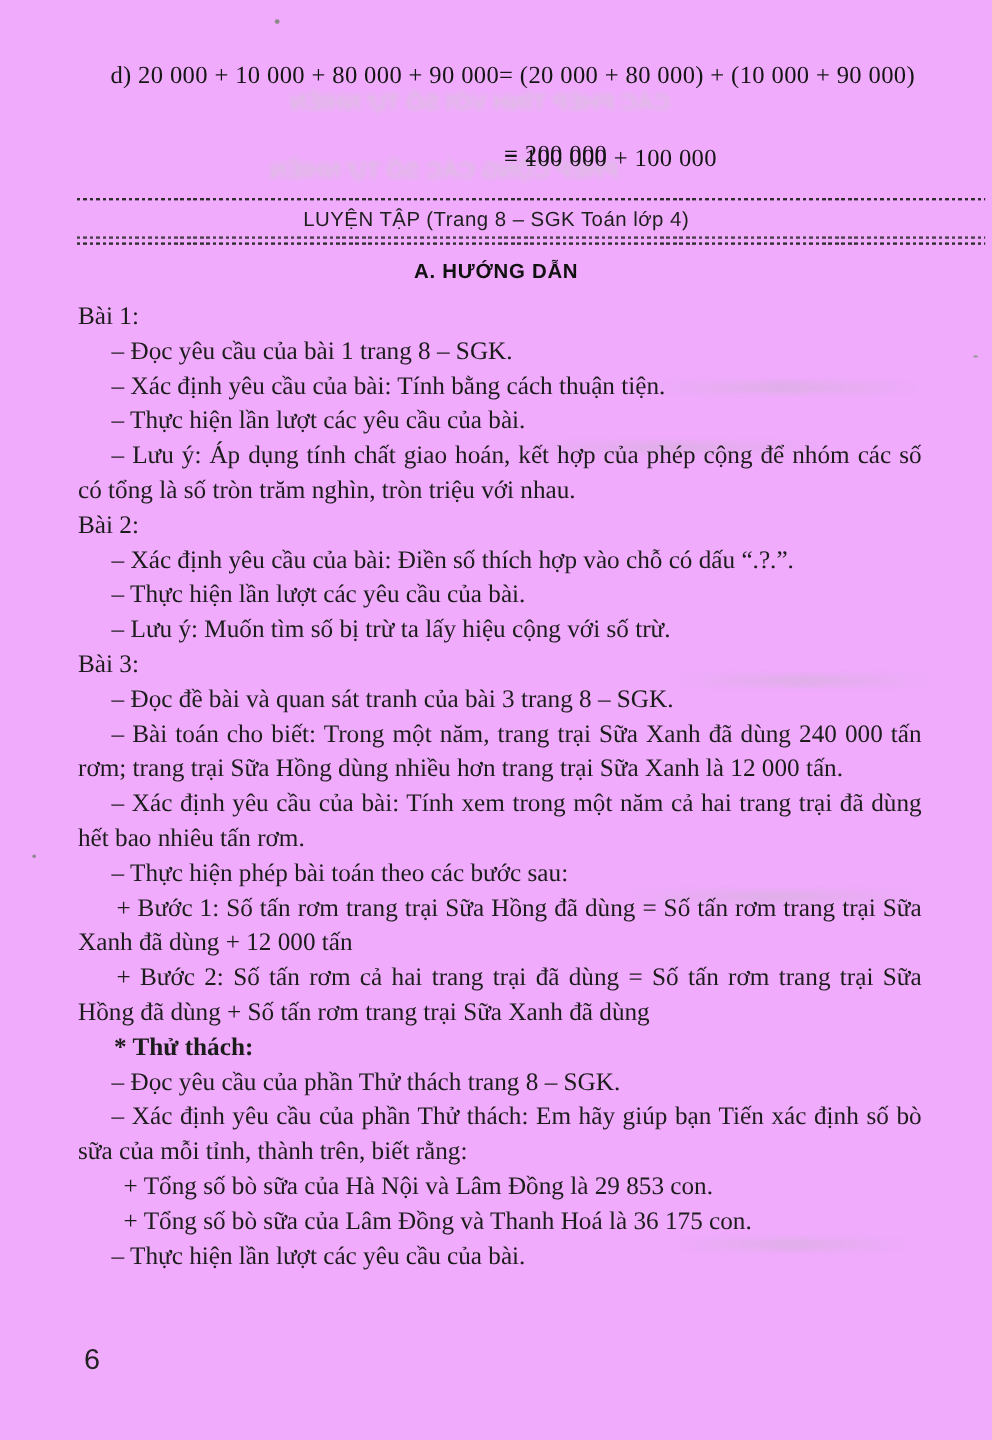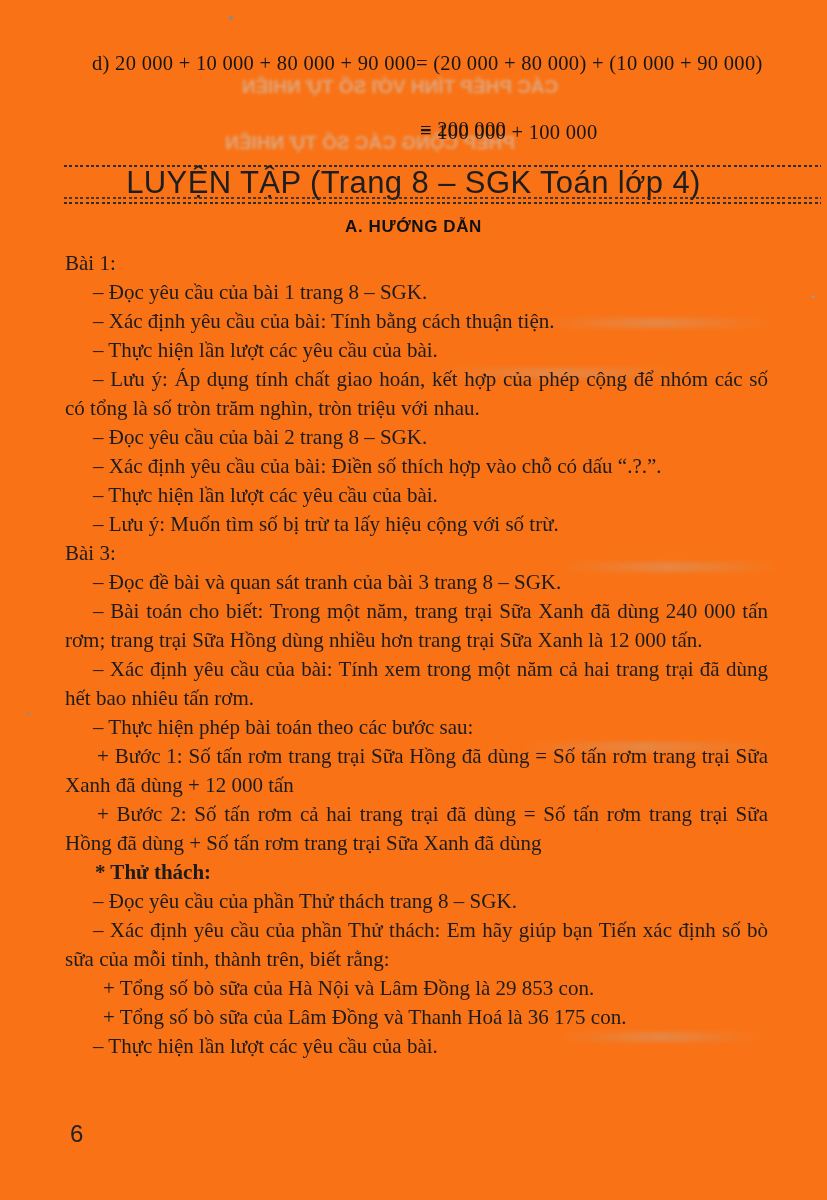--- a/index.html
+++ b/index.html
@@ -1,20 +1,20 @@
 <!DOCTYPE html>
 <html><head>
 <meta charset="utf-8">
 <style>
   html,body{margin:0;padding:0;background:#e8e8e8;}
   .page{
     position:relative;
     width:827px;height:1200px;
     margin:0 auto;
-    background:#f97316;
+    background:#f0abfc;
     overflow:hidden;
     color:#1c1c1c;
     font-family:"Liberation Serif", serif;
   }
   
   .eq-line{
     position:absolute;
     font-size:20.5px;
     white-space:nowrap;
     letter-spacing:0.3px;
@@ -49,21 +49,21 @@
     position:absolute;left:64px;right:6px;height:2px;
     background:repeating-linear-gradient(90deg,#2e2e2e 0 3px,transparent 3px 5.4px);
   }
   .rule-top{top:165px;}
   .rule-bot-a{top:197px;height:1.6px;opacity:.85;}
   .rule-bot-b{top:202px;}
   .banner-title{
     position:absolute;top:168px;left:0;width:100%;
     text-align:center;
     font-family:"Liberation Sans", sans-serif;
-    font-size:31px;font-weight:400;
+    font-size:17px;font-weight:400;
     letter-spacing:0.4px;
     color:#1e1e1e;
     line-height:29px;
   }
   .section-heading{
     position:absolute;top:217px;left:0;width:100%;
     text-align:center;
     font-family:"Liberation Sans", sans-serif;
     font-size:17px;font-weight:bold;
     letter-spacing:0.6px;
@@ -124,21 +124,21 @@
   <div class="section-heading">A. HƯỚNG DẪN</div>
 
   <div class="content">
 
     <p class="ex-label">Bài 1:</p>
     <p class="para">– Đọc yêu cầu của bài 1 trang 8 – SGK.</p>
     <p class="para">– Xác định yêu cầu của bài: Tính bằng cách thuận tiện.</p>
     <p class="para">– Thực hiện lần lượt các yêu cầu của bài.</p>
     <p class="para">– Lưu ý: Áp dụng tính chất giao hoán, kết hợp của phép cộng để nhóm các số có tổng là số tròn trăm nghìn, tròn triệu với nhau.</p>
 
-    <p class="para">– Đọc yêu cầu của bài 2 trang 8 – SGK.</p>
+    <p class="ex-label">Bài 2:</p>
     <p class="para">– Xác định yêu cầu của bài: Điền số thích hợp vào chỗ có dấu “.?.”.</p>
     <p class="para">– Thực hiện lần lượt các yêu cầu của bài.</p>
     <p class="para">– Lưu ý: Muốn tìm số bị trừ ta lấy hiệu cộng với số trừ.</p>
 
     <p class="ex-label">Bài 3:</p>
     <p class="para">– Đọc đề bài và quan sát tranh của bài 3 trang 8 – SGK.</p>
     <p class="para">– Bài toán cho biết: Trong một năm, trang trại Sữa Xanh đã dùng 240 000 tấn rơm; trang trại Sữa Hồng dùng nhiều hơn trang trại Sữa Xanh là 12 000 tấn.</p>
     <p class="para">– Xác định yêu cầu của bài: Tính xem trong một năm cả hai trang trại đã dùng hết bao nhiêu tấn rơm.</p>
     <p class="para">– Thực hiện phép bài toán theo các bước sau:</p>
     <p class="para-step">+ Bước 1: Số tấn rơm trang trại Sữa Hồng đã dùng = Số tấn rơm trang trại Sữa Xanh đã dùng + 12 000 tấn</p>

